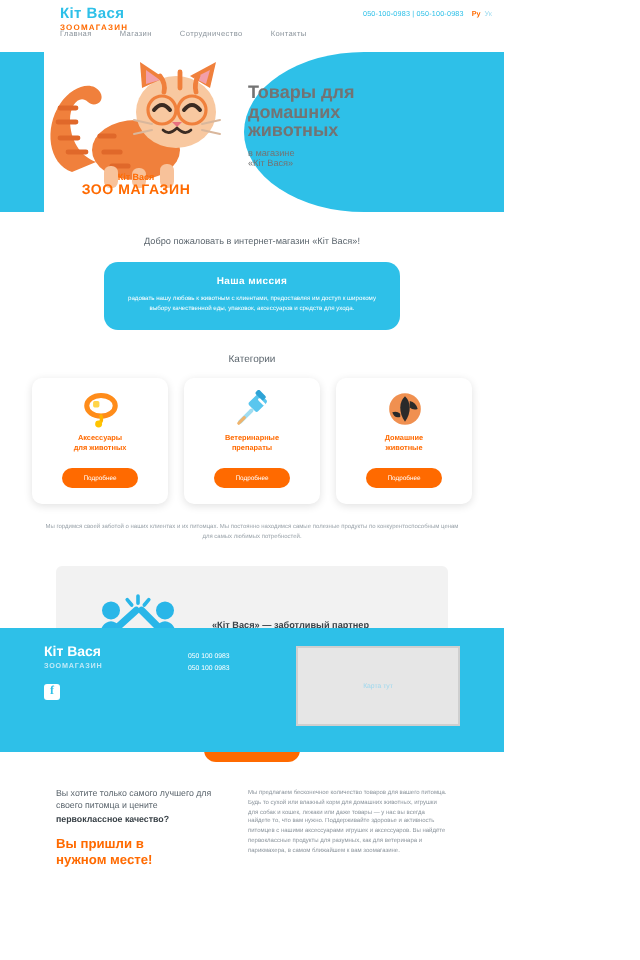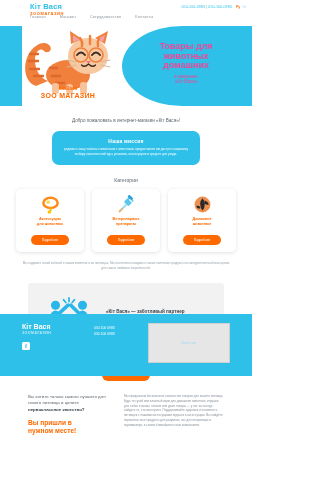--- a/index.html
+++ b/index.html
@@ -46,21 +46,21 @@
     position:absolute; left:0; top:0; width:22px; height:80px; background:#2ec0e8;
   }
   .hero-blue {
     position:absolute; right:0; top:0; width:130px; height:80px;
     background:#2ec0e8;
     border-top-left-radius:60px 40px;
     border-bottom-left-radius:60px 40px;
   }
   .hero-text {
     position:absolute; right:4px; top:16px; width:124px;
-    text-align:center; color:#ec4899;
+    color:#737373;
   }
   .hero-l1 { font-size:9px; font-weight:bold; line-height:1.08; }
   .hero-l2 { font-size:4.6px; margin-top:3px; }
   .hero-l3 { font-size:4.6px; }
 
   
   .cat-wrap { position:absolute; left:16px; top:2px; width:104px; height:78px; }
   .cat-caption { position:absolute; left:16px; top:60px; width:104px; text-align:center; }
   .cat-cap-1 { font-size:4.5px; font-weight:bold; color:#ff6a00; }
   .cat-cap-2 { font-size:7px; font-weight:bold; color:#ff6a00; letter-spacing:.3px; margin-top:1px;}
@@ -222,22 +222,22 @@
         <path d="M60 34 l-9 -2 M60 37 l-9 2 M85 34 l9 -2 M85 37 l9 2" stroke="#d9b79c" stroke-width="1" stroke-linecap="round"></path>
       </svg>
     </div>
     <div class="cat-caption">
       <div class="cat-cap-1">Кіт Вася</div>
       <div class="cat-cap-2">ЗОО МАГАЗИН</div>
     </div>
 
     <div class="hero-text">
       <div class="hero-l1">Товары для</div>
+      <div class="hero-l1">домашних</div>
       <div class="hero-l1">животных</div>
-      <div class="hero-l1">домашних</div>
       <div class="hero-l2">в магазине</div>
       <div class="hero-l3">«Кіт Вася»</div>
     </div>
   </section>
 
   <div class="welcome">Добро пожаловать в интернет-магазин «Кіт Вася»!</div>
 
   <div class="mission-wrap">
     <div class="mission">
       <div class="mission-title">Наша миссия</div>

